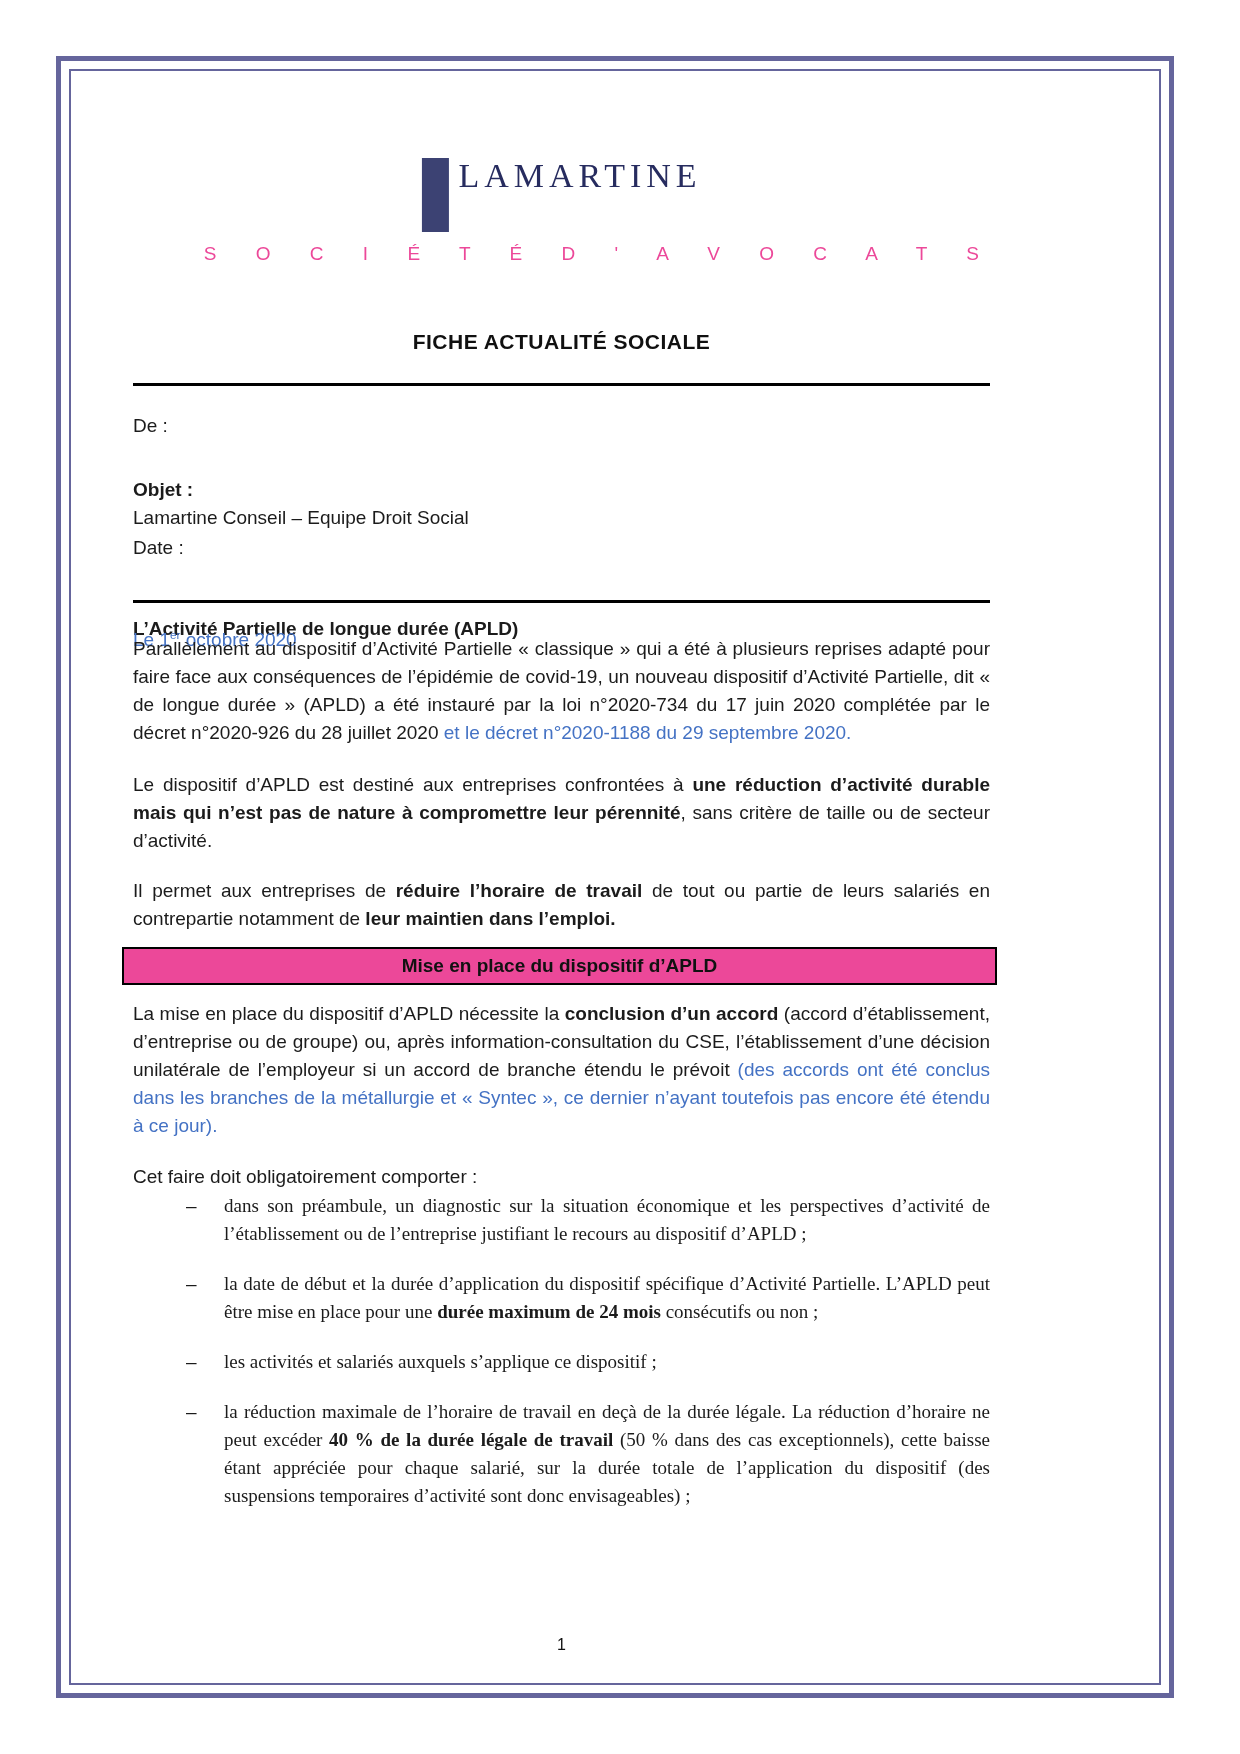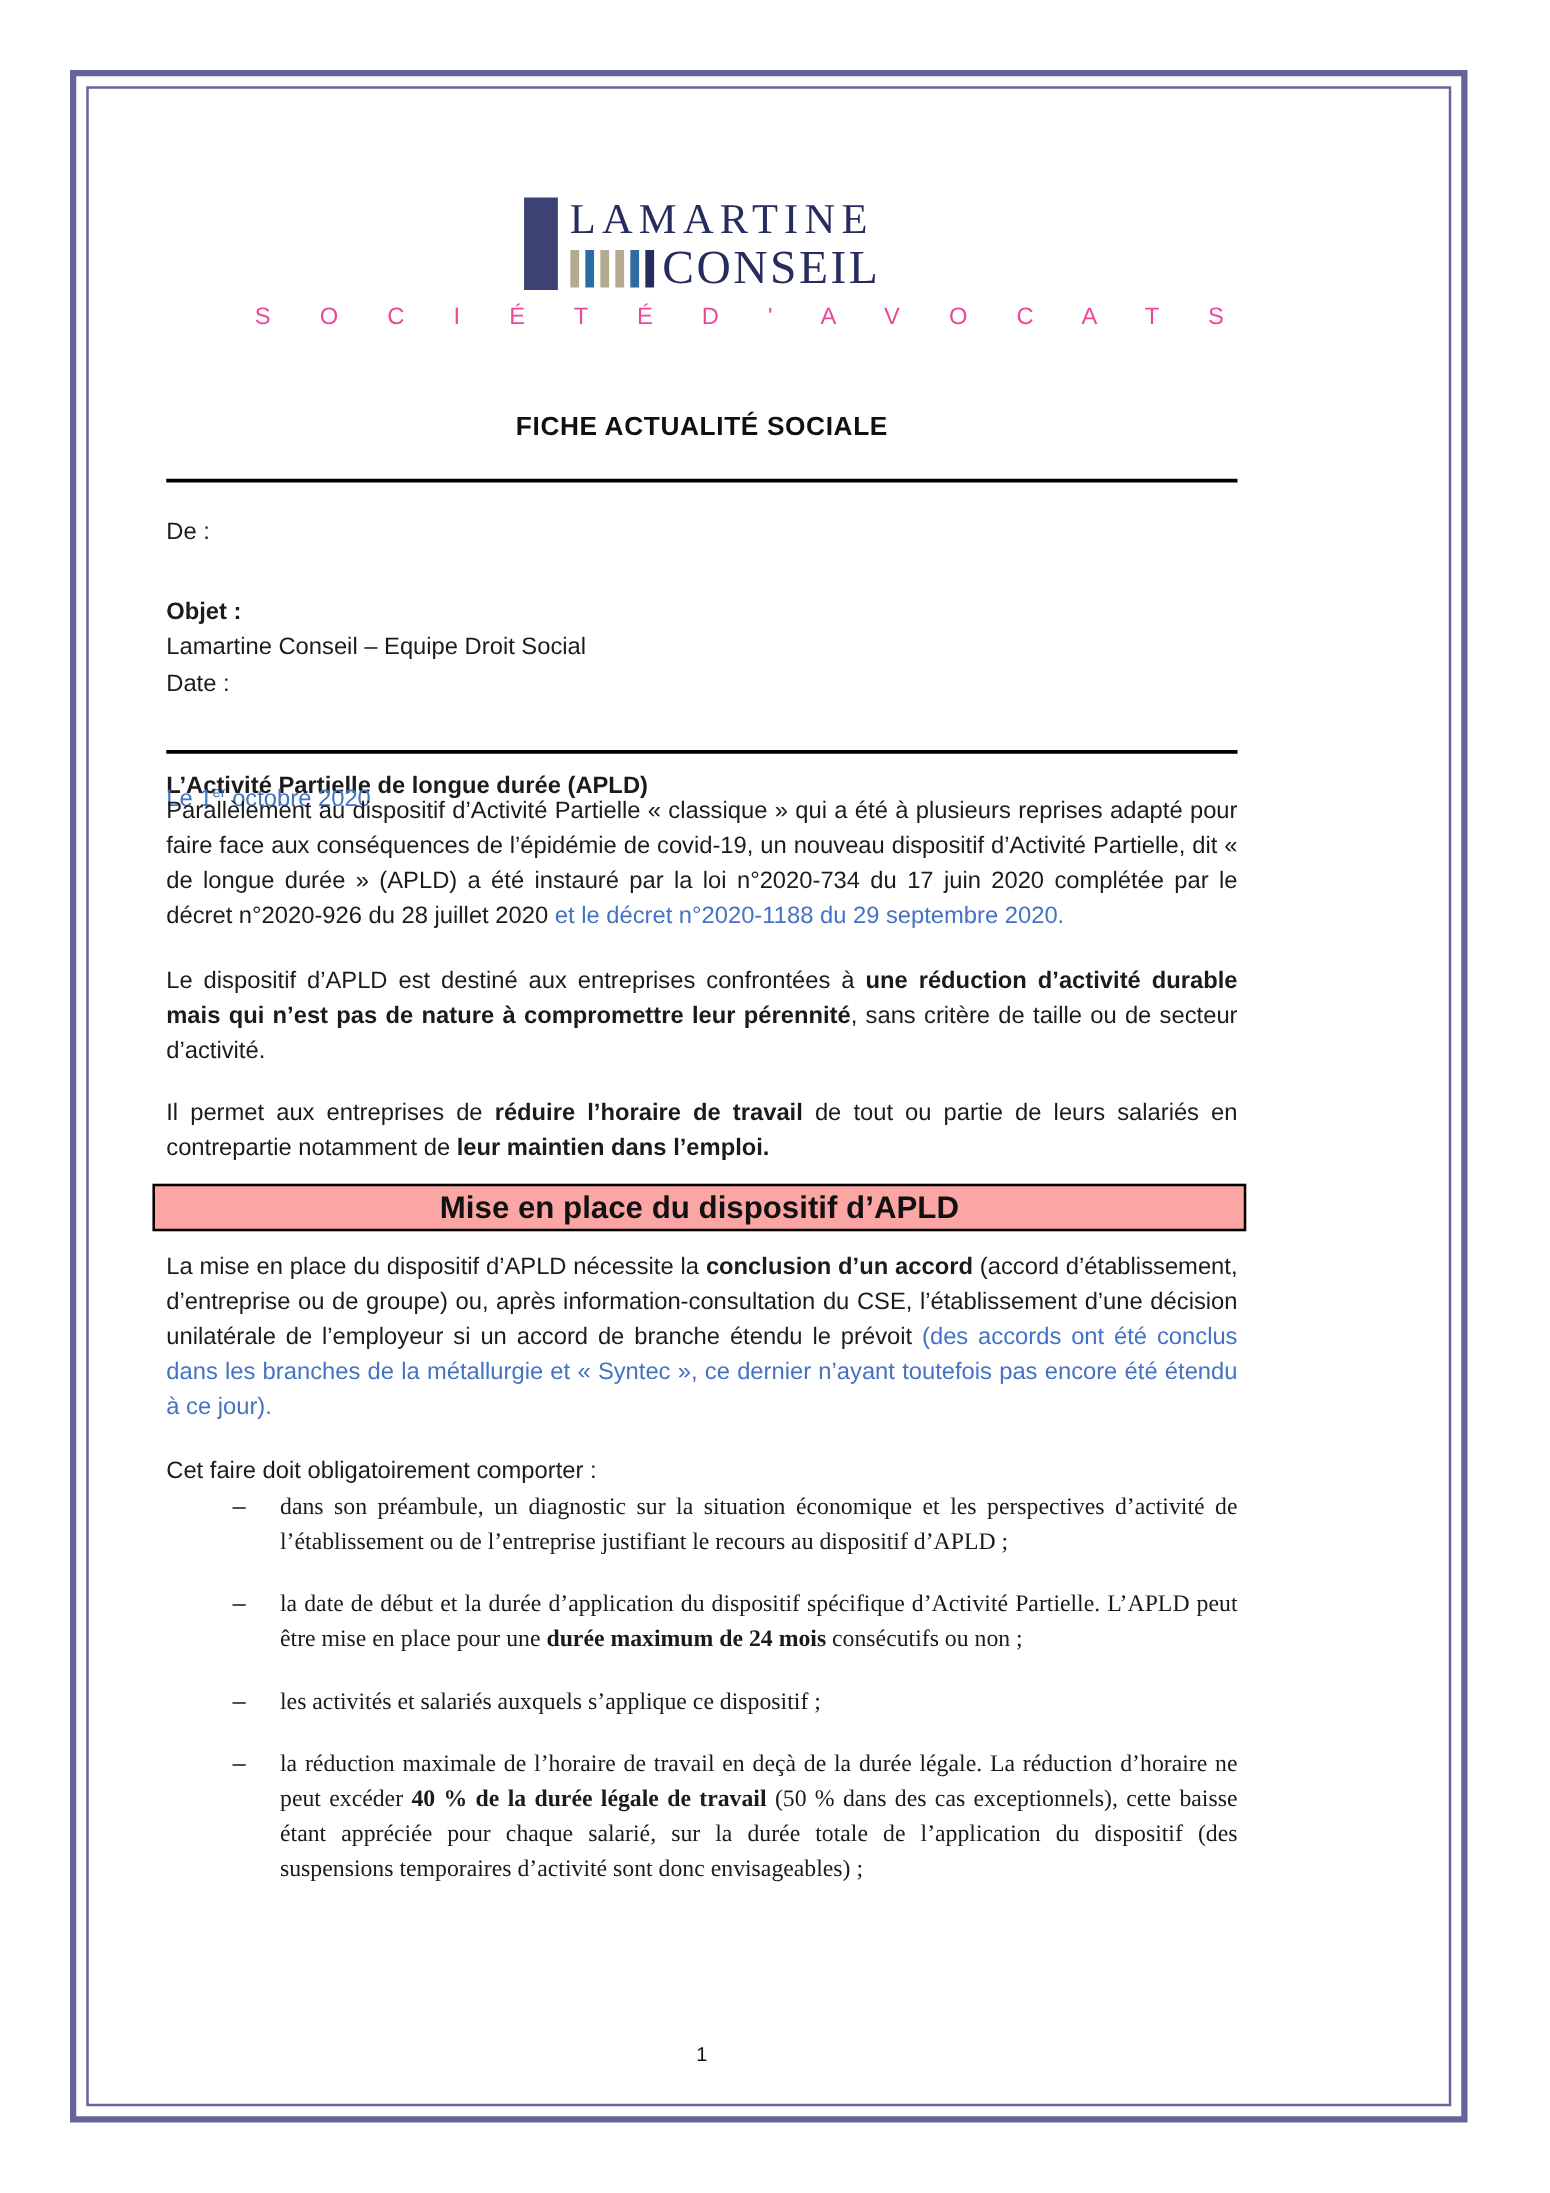--- a/index.html
+++ b/index.html
@@ -56,22 +56,22 @@
   .p3 { top:877px; }
   .p4 { top:1000px; }
   .p-intro { top:1163px; text-align:left; }
 
   .rb { font-weight:700; }
   .rblue { color:#4472c4; }
   sup { font-size:0.62em; line-height:0; }
 
   .section-box {
     position:absolute; top:947px; left:-11px; width:875px;
-    background:#fca5a5; border:2px solid #000; box-sizing:border-box;
-    text-align:center; font-size:25px; font-weight:700; line-height:34px; color:#111;
+    background:#ec4899; border:2px solid #000; box-sizing:border-box;
+    text-align:center; font-size:19px; font-weight:700; line-height:34px; color:#111;
   }
 
   .bullets { position:absolute; top:1192px; left:0; width:857px; }
   .bullet { display:flex; margin-bottom:22px; font-size:19px; line-height:28px; }
   .bullet-marker { flex:0 0 38px; margin-left:53px; text-align:left; }
   .bullet-text { flex:1; text-align:justify;font-family:Liberation Serif, serif; }
 
   .page-number { position:absolute; top:1636px; left:0; width:100%; text-align:center; font-size:16px; color:#111; }
 </style>
 </head>
@@ -80,31 +80,20 @@
 <div class="page">
   <div class="frame-outer"></div>
   <div class="frame-inner"></div>
 
   <div class="content">
 
     <div class="logo">
       <div class="logo-block"></div>
       <div class="logo-text">
         <div class="logo-line1">LAMARTINE</div>
-        <div class="logo-line2">
-          <span class="bars">
-              <span class="bar bar-tan"></span>
-              <span class="bar bar-blue"></span>
-              <span class="bar bar-tan"></span>
-              <span class="bar bar-tan"></span>
-              <span class="bar bar-blue"></span>
-              <span class="bar bar-navy"></span>
-            </span>
-          <span class="logo-line2-text">CONSEIL</span>
-        </div>
       </div>
     </div>
     <div class="logo-tagline">S O C I É T É   D ' A V O C A T S</div>
 
     <div class="doc-title">FICHE ACTUALITÉ SOCIALE</div>
     <div class="rule rule-1"></div>
 
     <div class="meta-row meta-de">
       <span class="meta-label">De :</span>
       <span class="meta-value">Lamartine Conseil – Equipe Droit Social</span>

